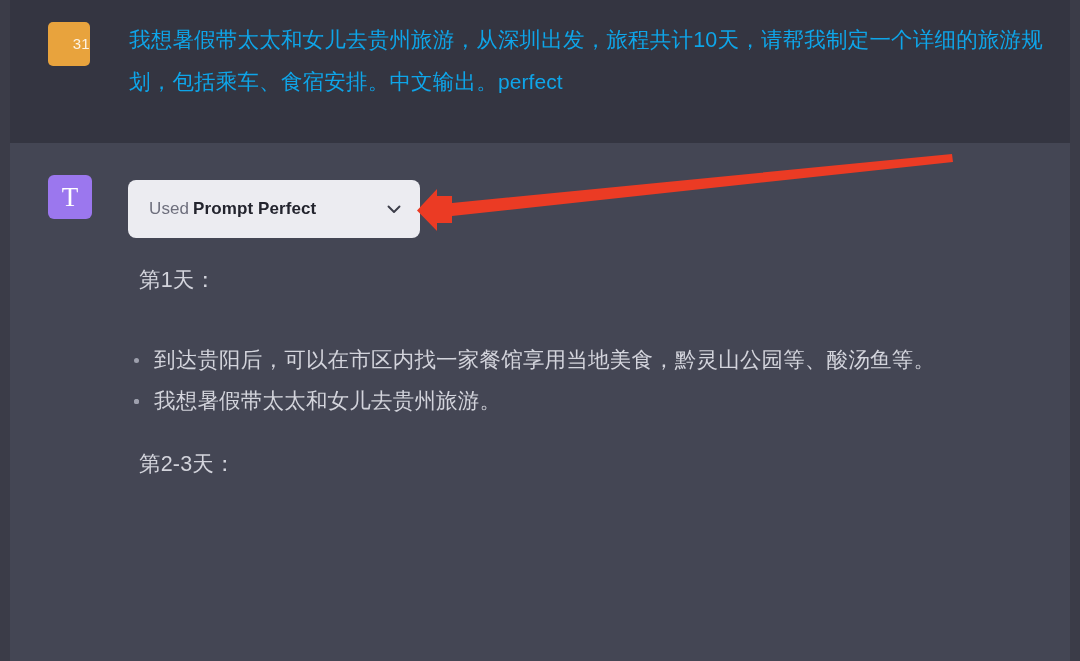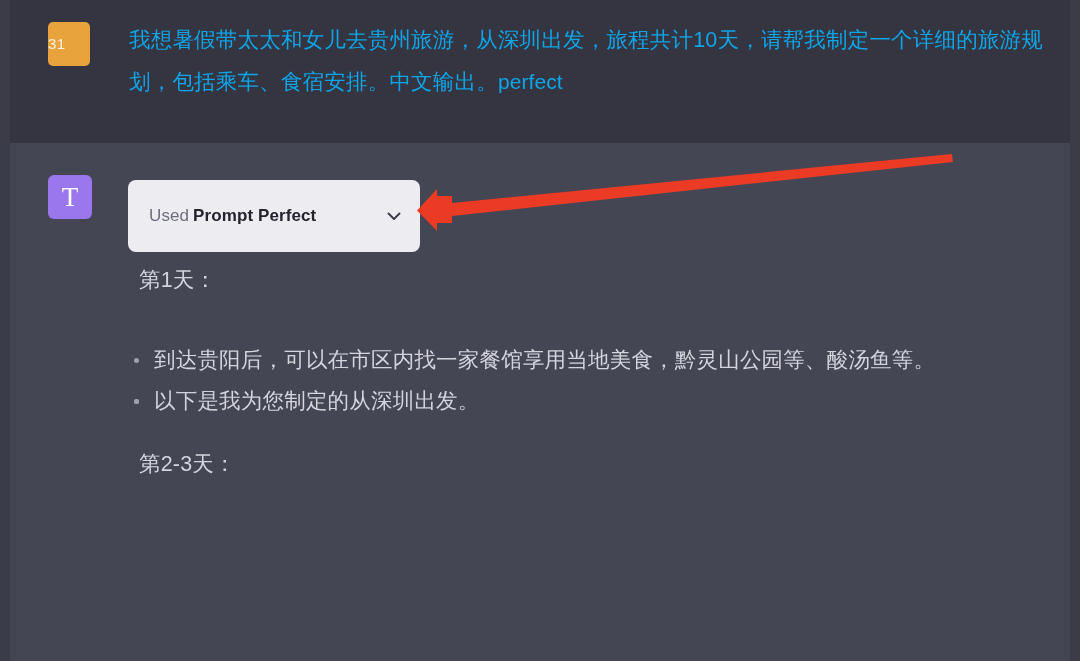--- a/index.html
+++ b/index.html
@@ -39,21 +39,21 @@
     position: absolute;
     left: 38px;
     top: 22px;
     width: 42px;
     height: 44px;
     background: #e8a33d;
     border-radius: 5px;
     color: #fdf3e3;
     font-size: 15px;
     line-height: 44px;
-    text-align: left;
+    text-align: right;
     letter-spacing: 0.3px;
   }
   .user-text {
     position: absolute;
     left: 119px;
     top: 20px;
     width: 944px;
     color: #0ea5e9;
     font-size: 21.5px;
     line-height: 41px;
@@ -88,21 +88,21 @@
     font-size: 27px;
     line-height: 44px;
     text-align: center;
   }
 
   .plugin-chip {
     position: absolute;
     left: 118px;
     top: 37px;
     width: 292px;
-    height: 72px;
+    height: 58px;
     background: #ececf1;
     border-radius: 8px;
     box-sizing: border-box;
     display: flex;
     align-items: center;
     padding: 0 16px 0 21px;
   }
   .plugin-label {
     flex: 1;
     font-size: 17px;
@@ -211,21 +211,21 @@
       <ul class="bullets">
         <li>
           <span class="dot"></span>
           <span>到达贵阳后，可以在市区内找一家餐馆享用当地美食，黔灵山公园等、酸汤鱼等。</span>
         </li>
         <li>
           <span class="dot"></span>
         </li>
         <li>
           <span class="dot"></span>
-          <span>以下是我为您制定的从深圳出发。</span>
+          <span>我想暑假带太太和女儿去贵州旅游。</span>
         </li>
       </ul>
 
       <div class="after-list"></div>
 
       <p class="para dayhead">第2-3天：</p>
     </div>
   </div>
 
   <svg class="arrow-layer" viewBox="0 0 1080 661">

